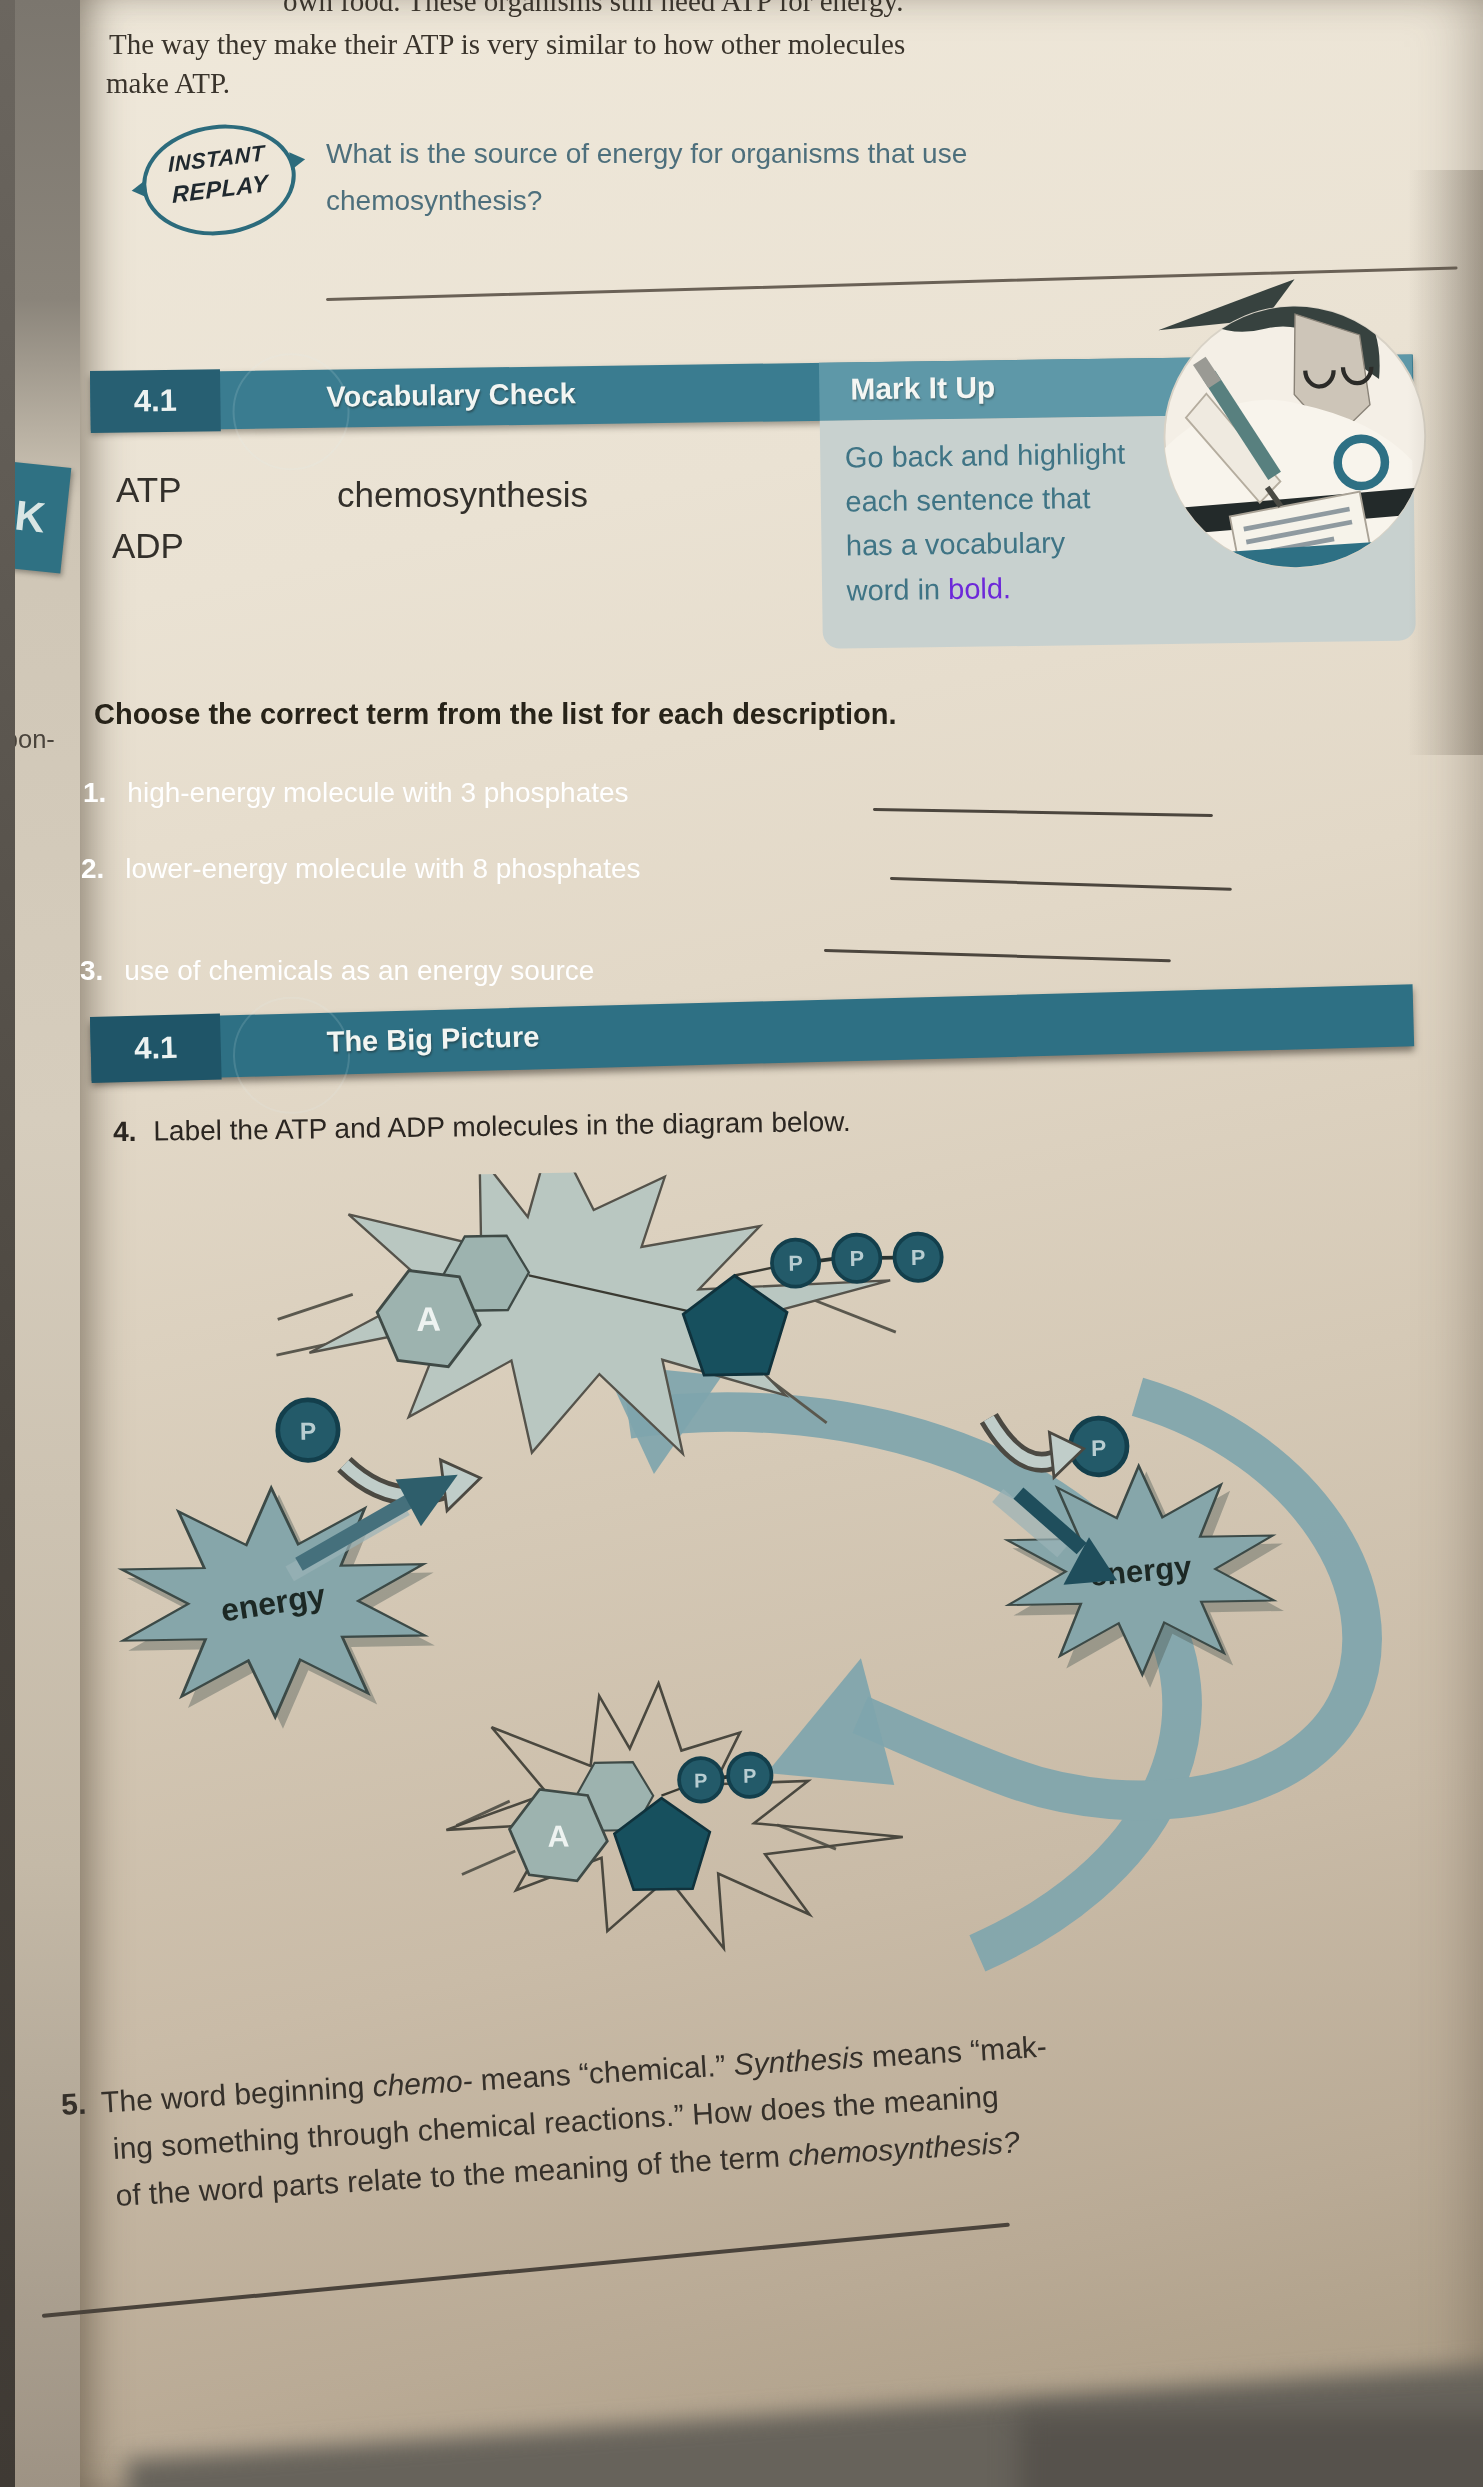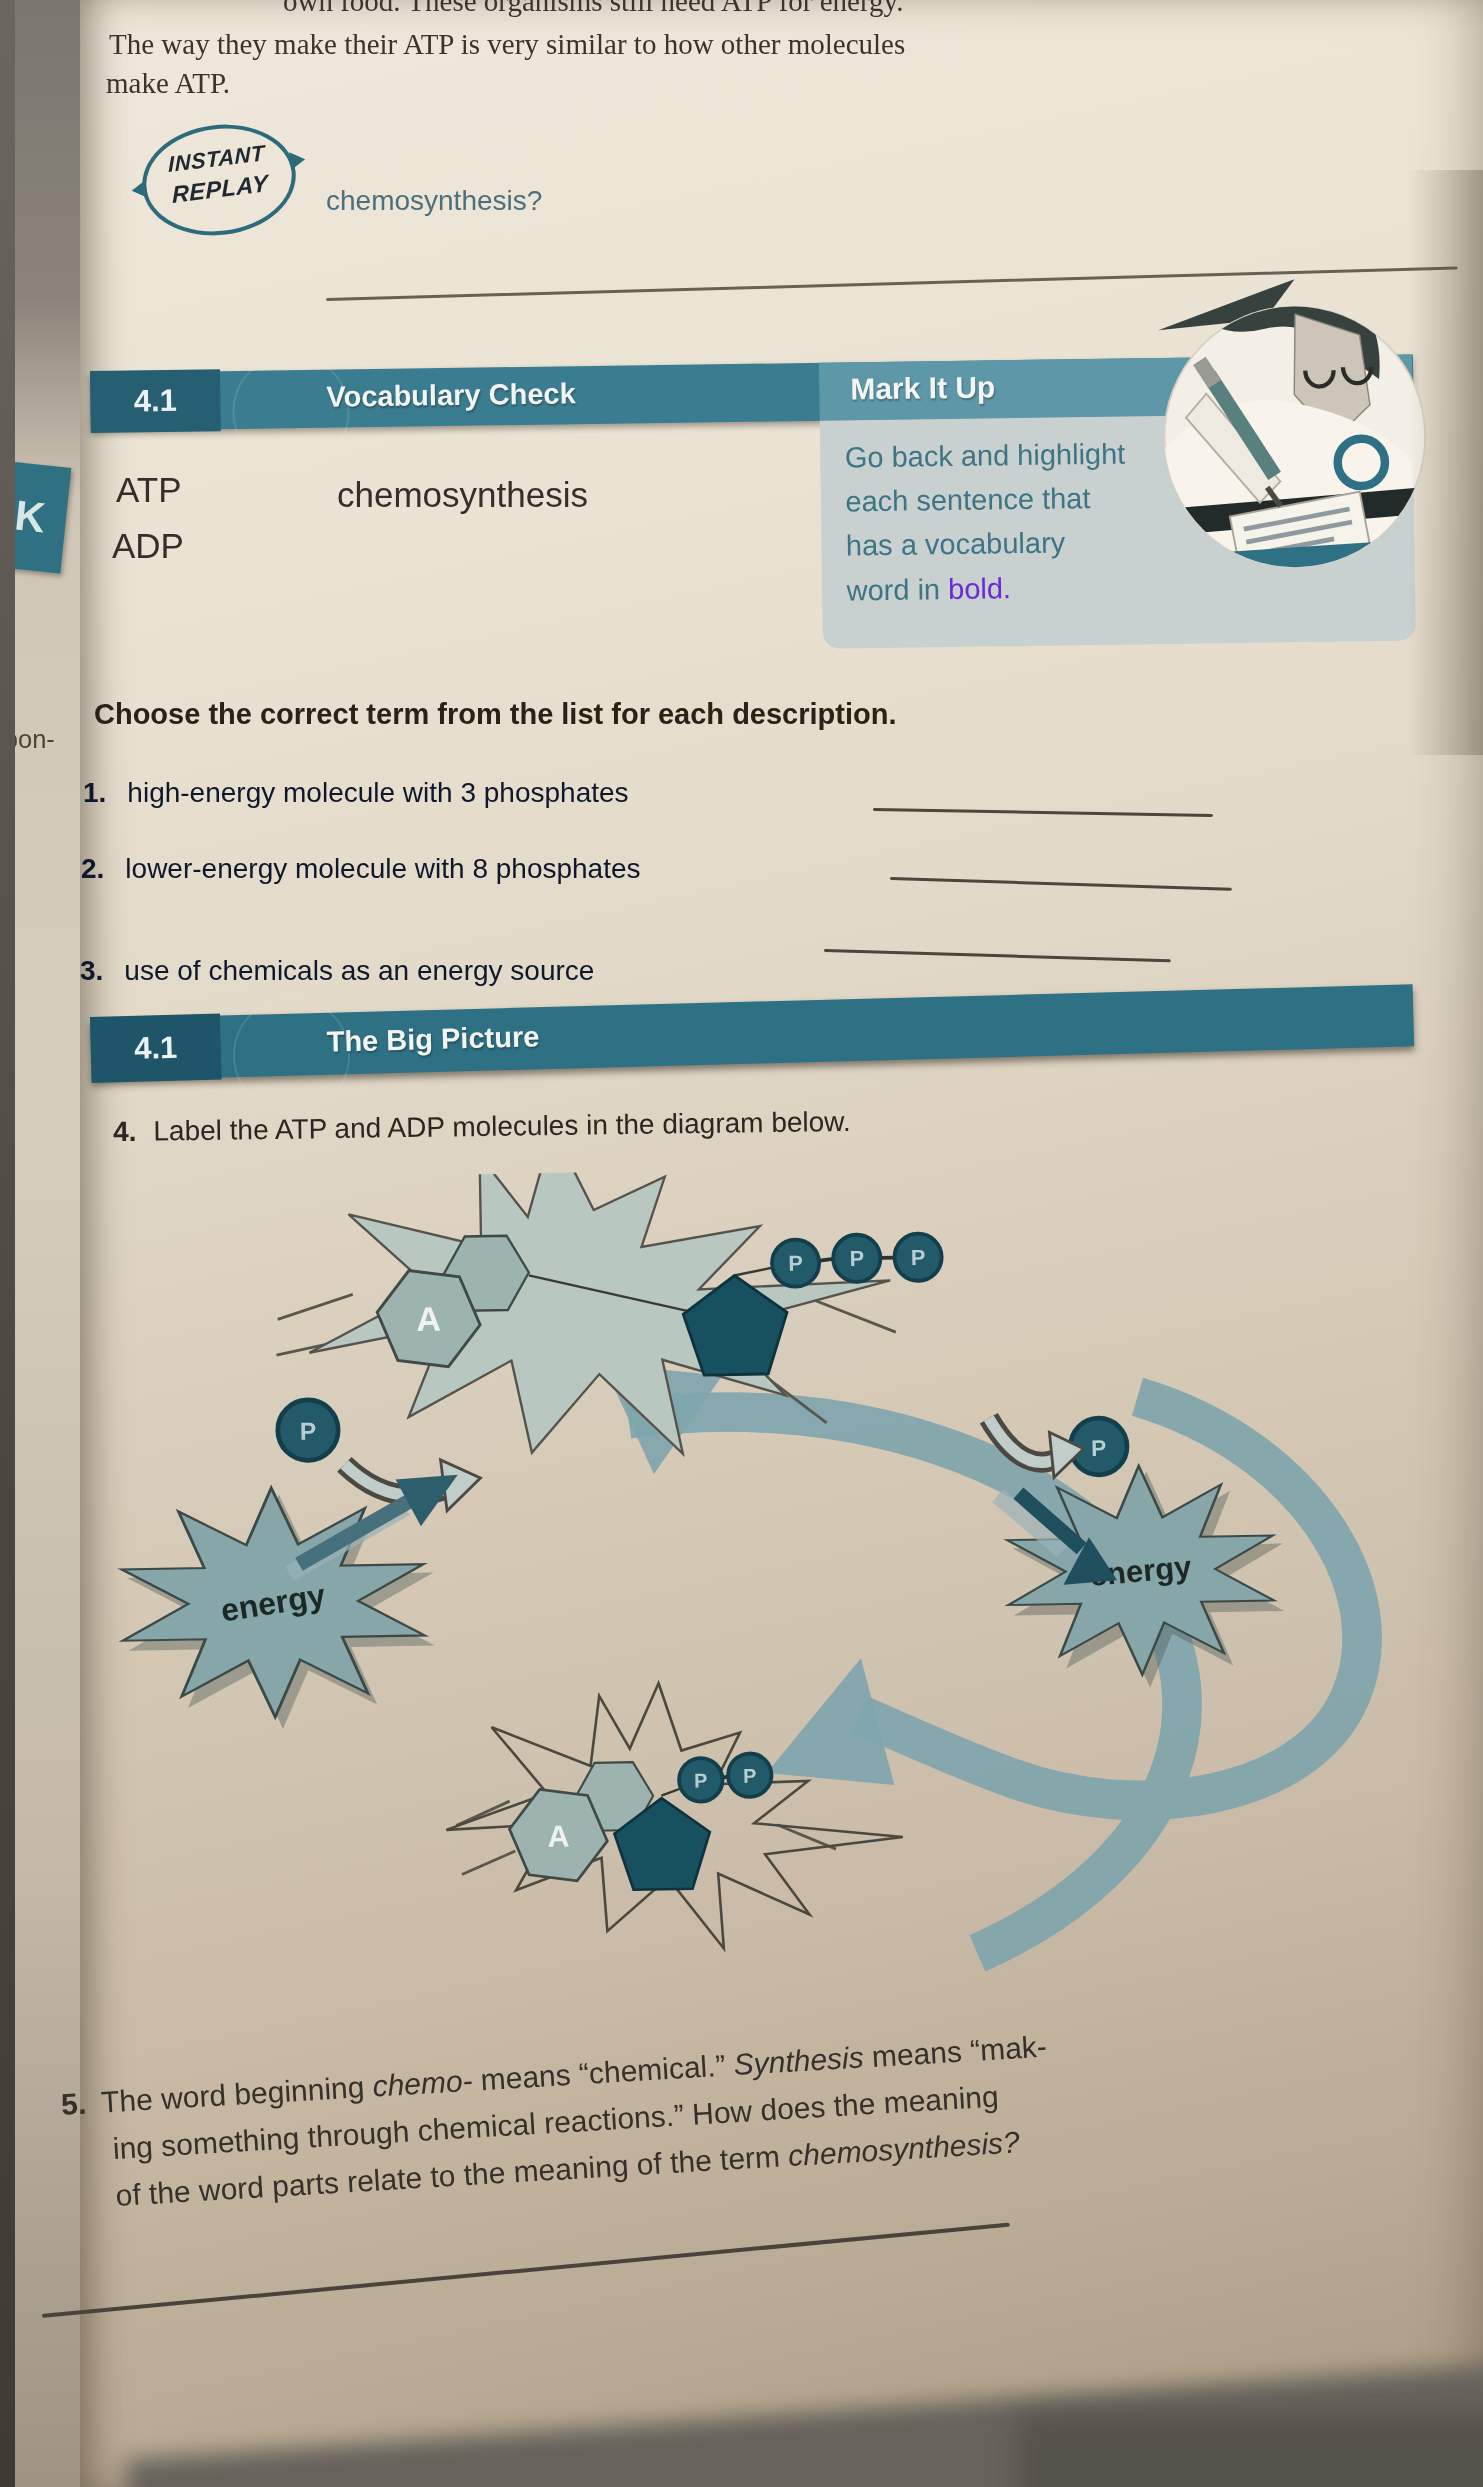--- a/index.html
+++ b/index.html
@@ -62,21 +62,21 @@
   .miu-band{position:absolute;left:729px;top:0;width:593px;height:58px;background:var(--markitup_band);}
   .miu-title{position:absolute;left:760px;top:10.4px;color:#f4f6f3;font-size:30px;font-weight:bold;
     text-shadow:0.9px 1.9px 1.9px rgba(30,40,40,.4);}
   .miu-panel{position:absolute;left:729px;top:58px;width:593px;height:228px;background:var(--panel_bg);
     border-radius:0 0 17px 17px;}
   .miu-panel .ln{position:absolute;left:24.5px;color:var(--panel_text);font-size:29px;font-weight:500;}
   .miu-b{font-weight:400;color:#6d28d9;}
   
   .term{position:absolute;font-size:35px;color:#33302b;}
   .instruction{position:absolute;left:94px;top:698px;font-size:29px;font-weight:bold;color:#272319;}
-  .item{position:absolute;font-size:28px;color:#0f172a;}
+  .item{position:absolute;font-size:28px;color:#ffffff;}
   .item b{margin-right:21px;}
   .blank{position:absolute;background:#4c463e;height:2.8px;border-radius:1.9px;transform-origin:left center;}
   .q4{position:absolute;left:113px;top:1111px;font-size:28px;color:#2b2621;transform:rotate(-0.8deg);}
   .q4 b{margin-right:17px;}
   
   .diagram{position:absolute;left:47px;top:1170px;width:1368px;height:896px;transform:rotate(-1deg);}
   
   .q5{position:absolute;left:64px;top:2081px;width:1406px;font-size:30px;font-weight:500;color:#35302a;
     transform:rotate(-3.4deg);transform-origin:0 50%;line-height:47px;}
   .q5 .num{font-weight:bold;margin-right:15px;}
@@ -102,20 +102,21 @@
     <div class="serif intro-l1">own food. These organisms still need ATP for energy.</div>
     <div class="serif intro-l2">The way they make their ATP is very similar to how other molecules</div>
     <div class="serif intro-l3">make ATP.</div>
 
     <div class="badge">
       <span class="t1">INSTANT</span>
       <span class="t2">REPLAY</span>
       <span class="arr l"></span>
       <span class="arr r"></span>
     </div>
+    <div class="ir-q q1">What is the source of energy for organisms that use</div>
     <div class="ir-q q2">chemosynthesis?</div>
     <div class="ans-line ir-ans"></div>
 
     <div class="band-wrap bw1">
       <div class="band">
         <div class="numbox">4.1</div>
         <div class="swoosh"></div>
         <div class="band-title">Vocabulary Check</div>
         <div class="miu-band"></div>
         <div class="miu-title">Mark It Up</div>

